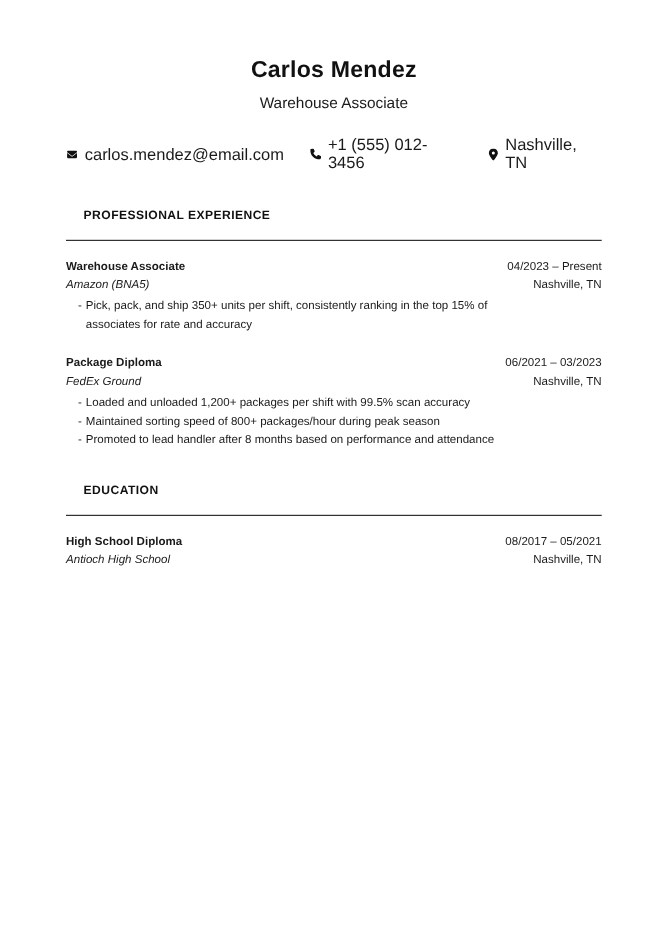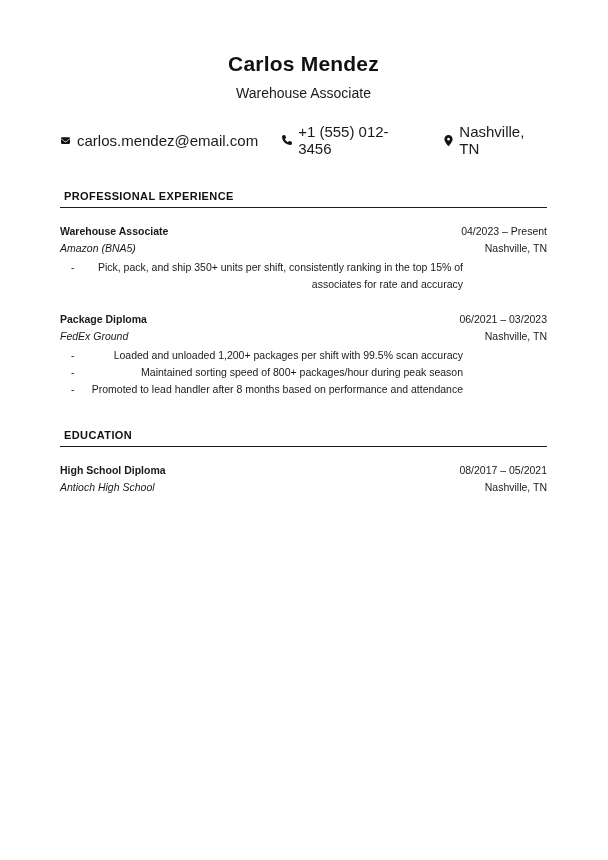--- a/index.html
+++ b/index.html
@@ -39,42 +39,42 @@
     margin-top: 22px;
     font-size: 15px;
   }
   .citem { display: inline-flex; align-items: center; gap: 6px; }
   .icon { display: inline-flex; align-items: center; }
   .icon svg { display: block; fill: #111111; }
   
   .section { margin-top: 33px; }
   .section-education { margin-top: 31px; }
   .sec-title {
-    margin: 4px;
+    margin: 16px;
     font-size: 11px;
     font-weight: 700;
     letter-spacing: 0.4px;
     color: #111111;
   }
   .rule {
     border-bottom: 1.6px solid #1c1c1c;
     margin-top: 5px;
   }
   .entry { margin-top: 15px; font-size: 10.5px; }
   .entry + .entry { margin-top: 18px; }
   .row {
     display: flex;
     justify-content: space-between;
     align-items: baseline;
     line-height: 17px;
   }
   .etitle { font-weight: 700; }
   .ecompany { font-style: italic; }
   .edates, .elocation { text-align: center; white-space: nowrap; }
-  .bullets { list-style: none; margin: 2px 0 0 0; padding: 0; text-align: right; }
+  .bullets { list-style: none; margin: 2px 0 0 0; padding: 0; }
   .bullets li {
     position: relative;
     padding-left: 18px;
     line-height: 17px;
     max-width: 385px;
   }
   .bullets li::before {
     content: "-";
     position: absolute;
     left: 11px;

